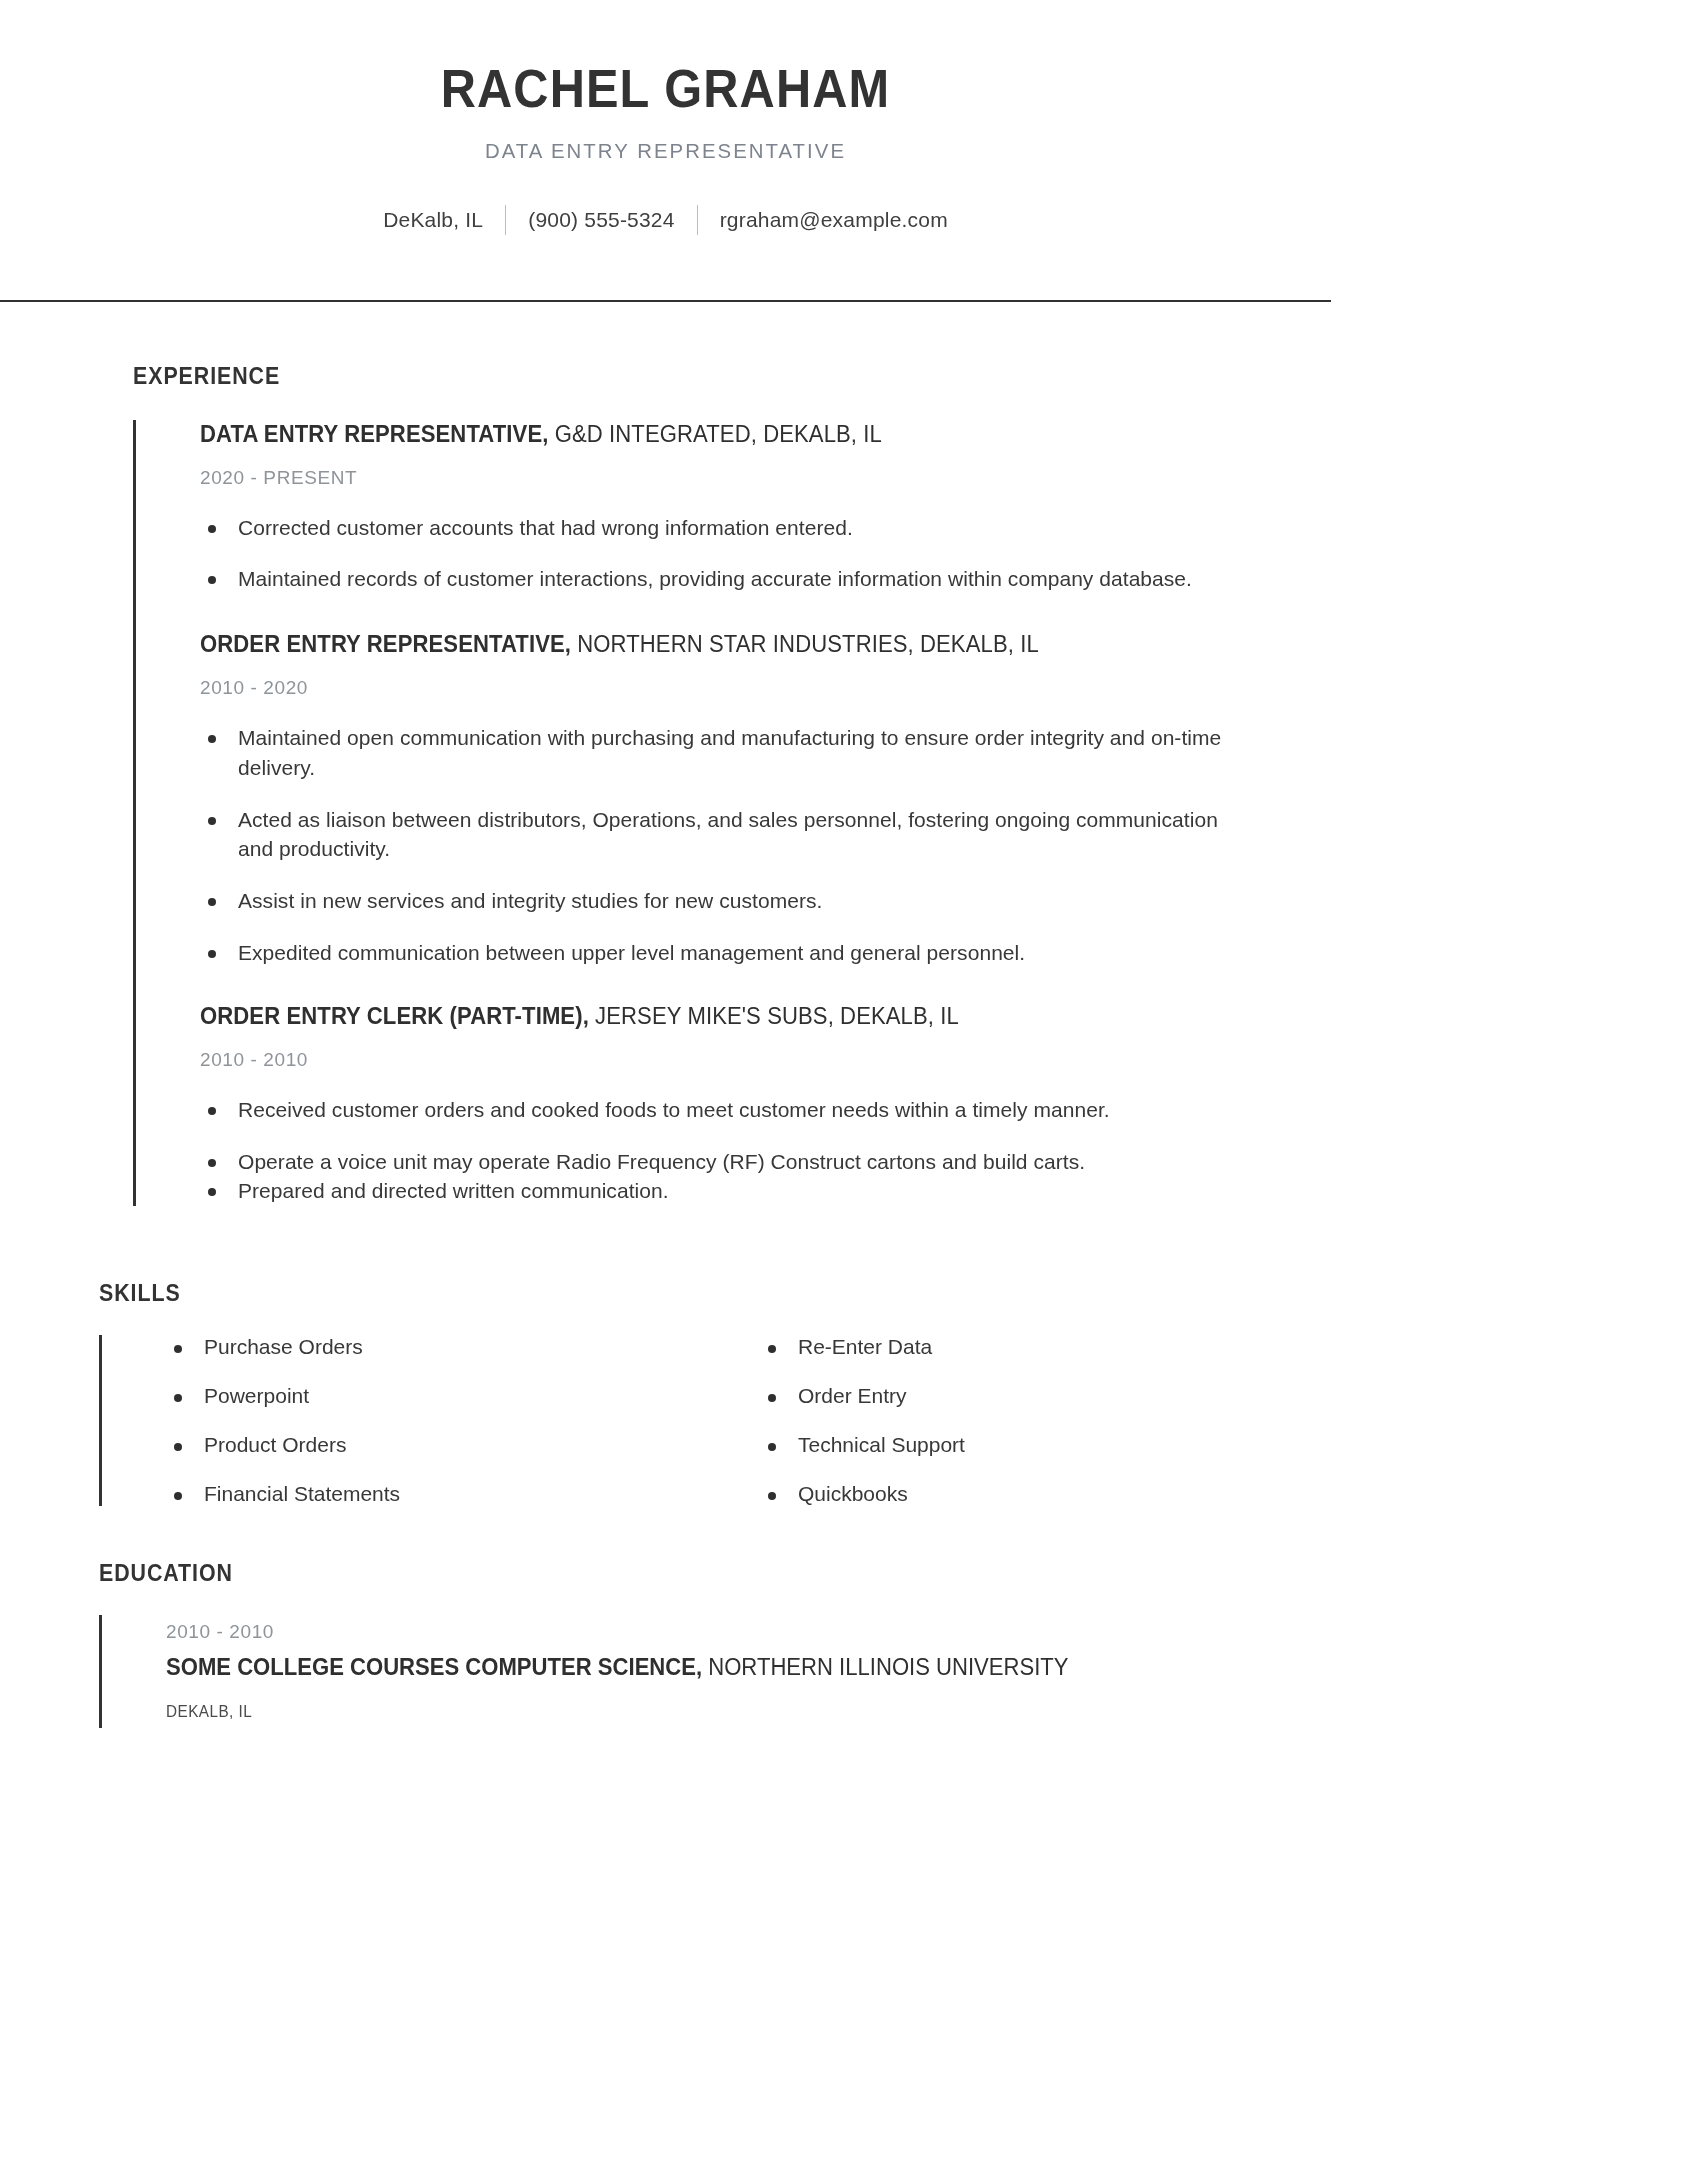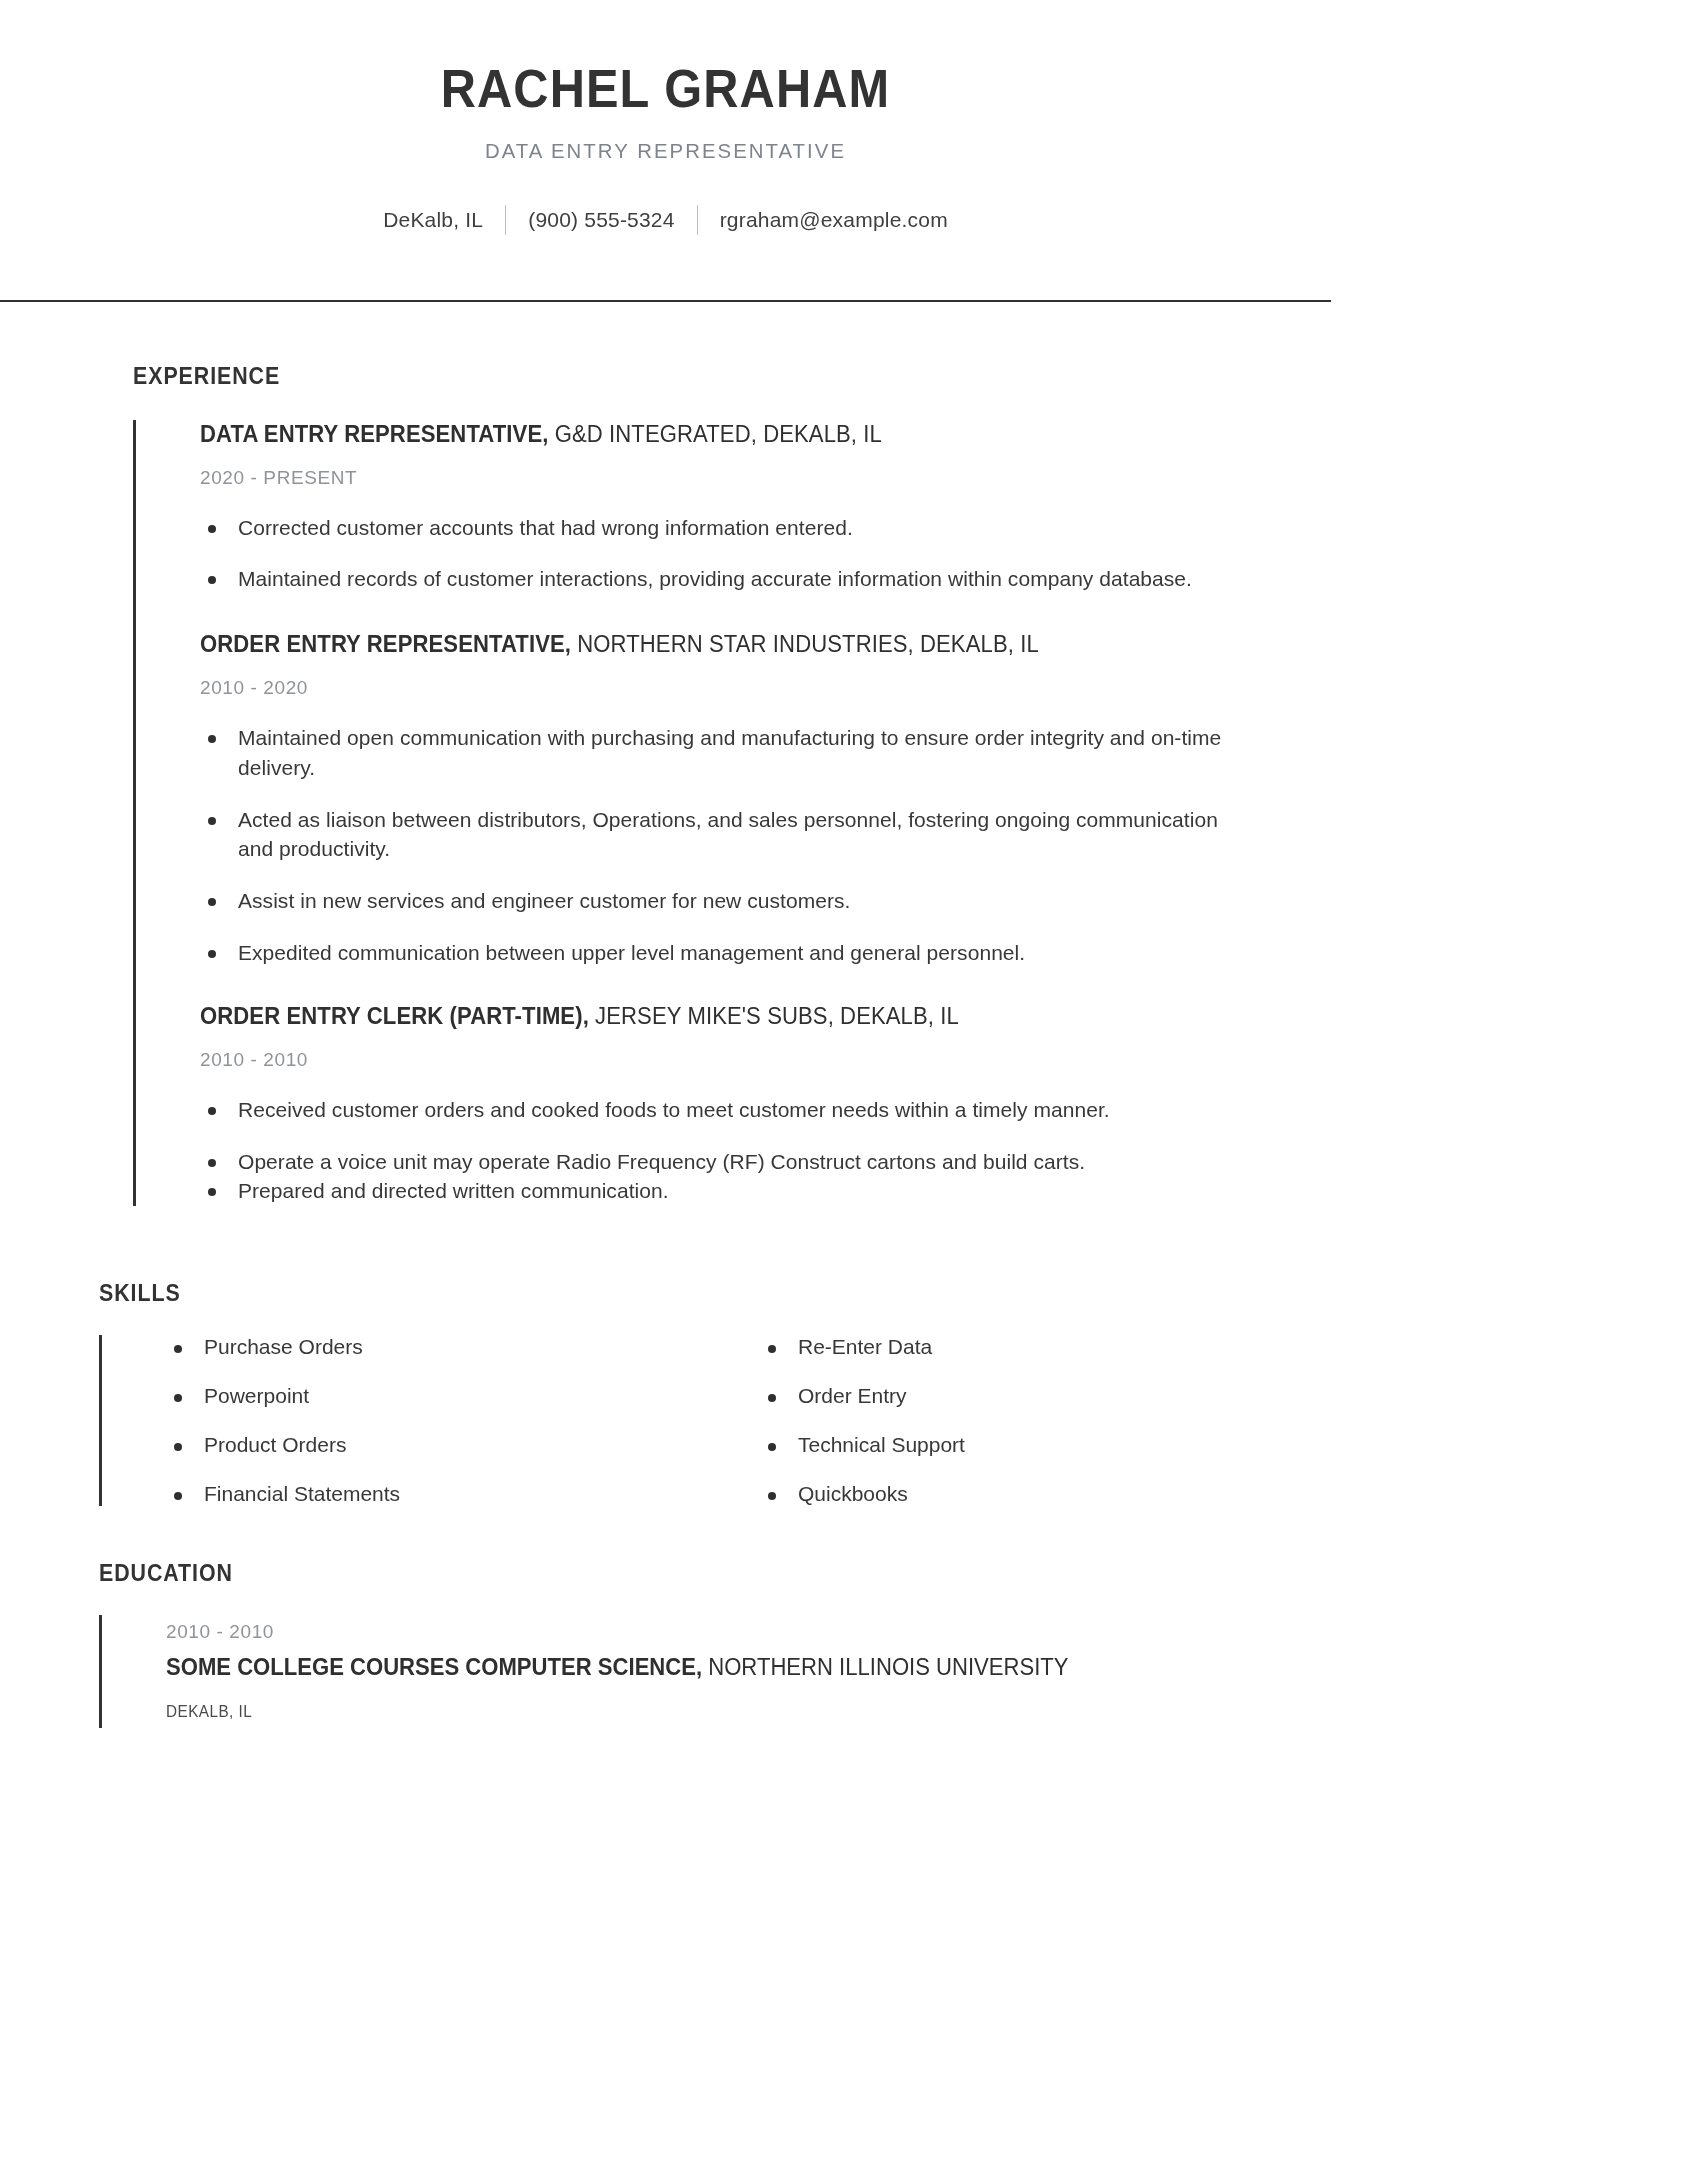--- a/index.html
+++ b/index.html
@@ -239,21 +239,21 @@
         </div>
 
         <div class="job" style="margin-top:36px;">
           <div class="job-heading">
             <span class="job-title">ORDER ENTRY REPRESENTATIVE,</span><span class="job-company"> NORTHERN STAR INDUSTRIES, DEKALB, IL</span>
           </div>
           <div class="job-dates">2010 - 2020</div>
           <ul class="bullets">
             <li>Maintained open communication with purchasing and manufacturing to ensure order integrity and on-time delivery.</li>
             <li>Acted as liaison between distributors, Operations, and sales personnel, fostering ongoing communication and productivity.</li>
-            <li>Assist in new services and engineer customer for new customers.</li>
+            <li>Assist in new services and integrity studies for new customers.</li>
             <li>Expedited communication between upper level management and general personnel.</li>
           </ul>
         </div>
 
         <div class="job" style="margin-top:34px;">
           <div class="job-heading">
             <span class="job-title">ORDER ENTRY CLERK (PART-TIME),</span><span class="job-company"> JERSEY MIKE'S SUBS, DEKALB, IL</span>
           </div>
           <div class="job-dates">2010 - 2010</div>
           <ul class="bullets">

